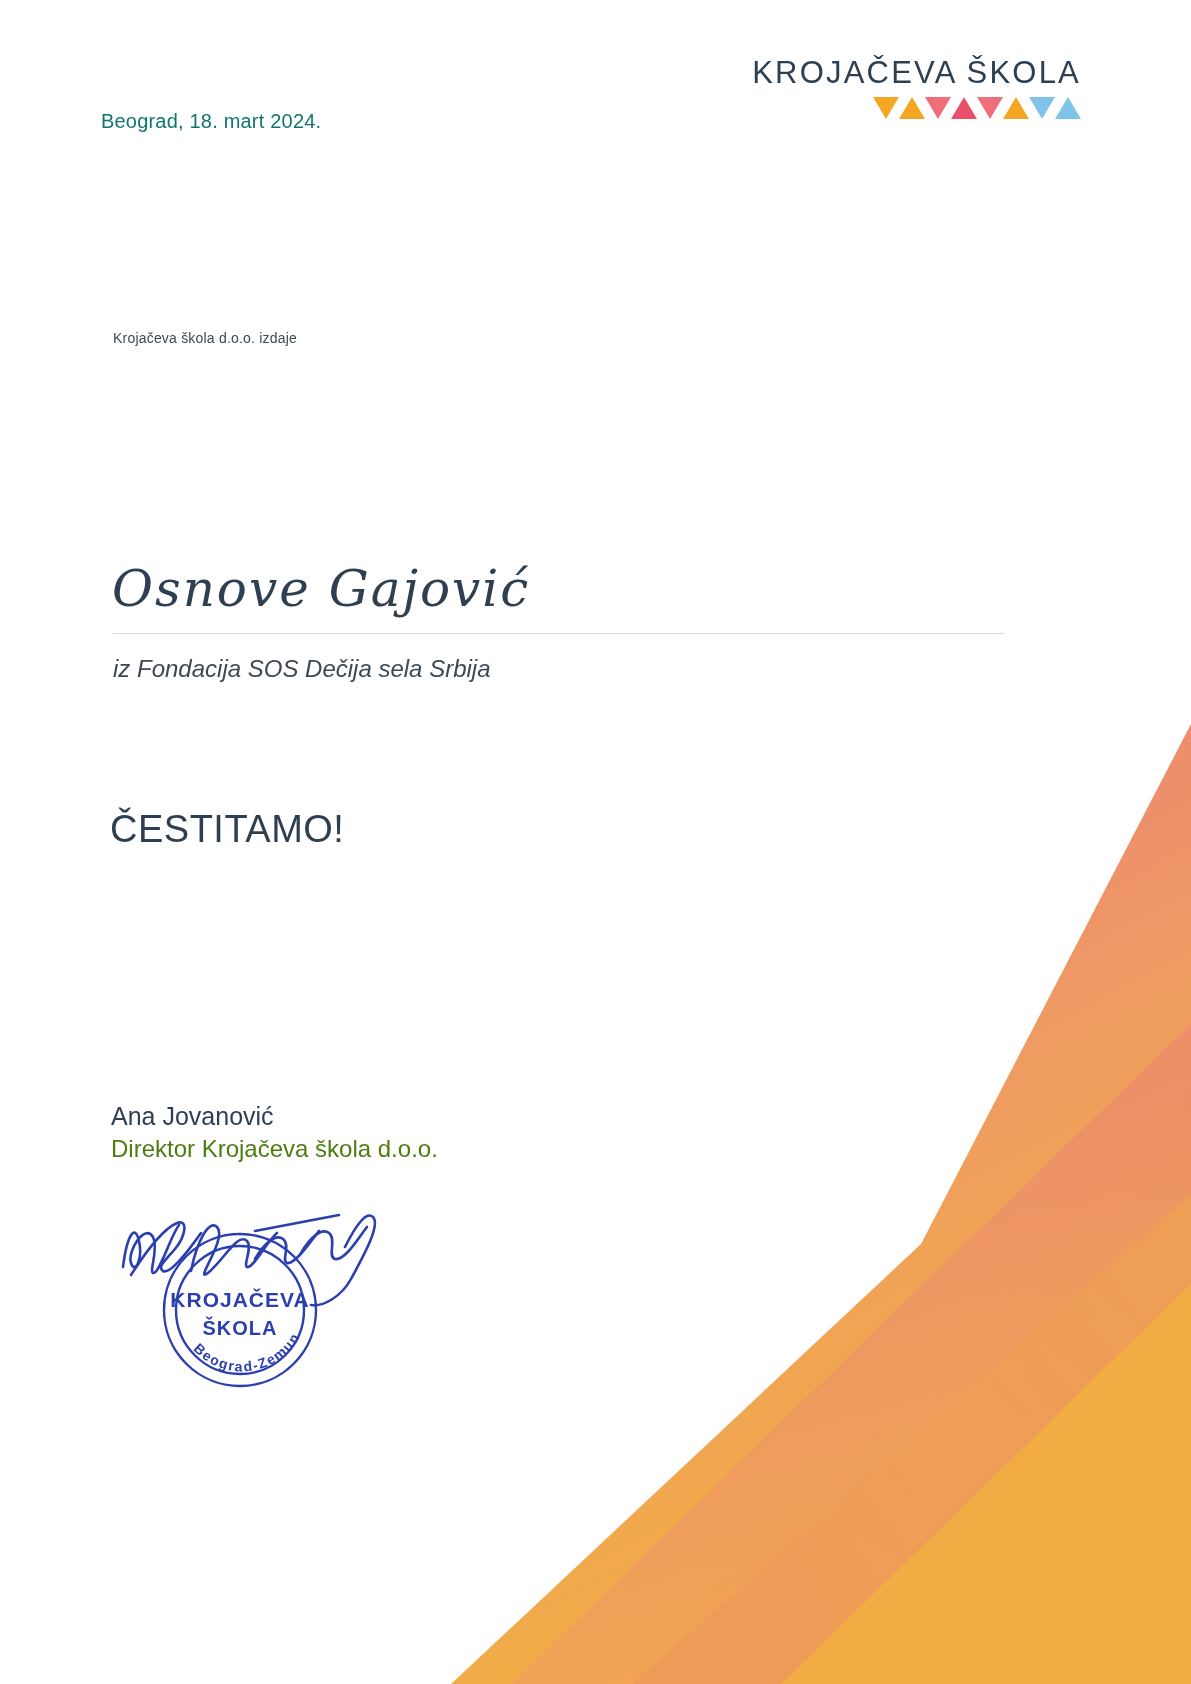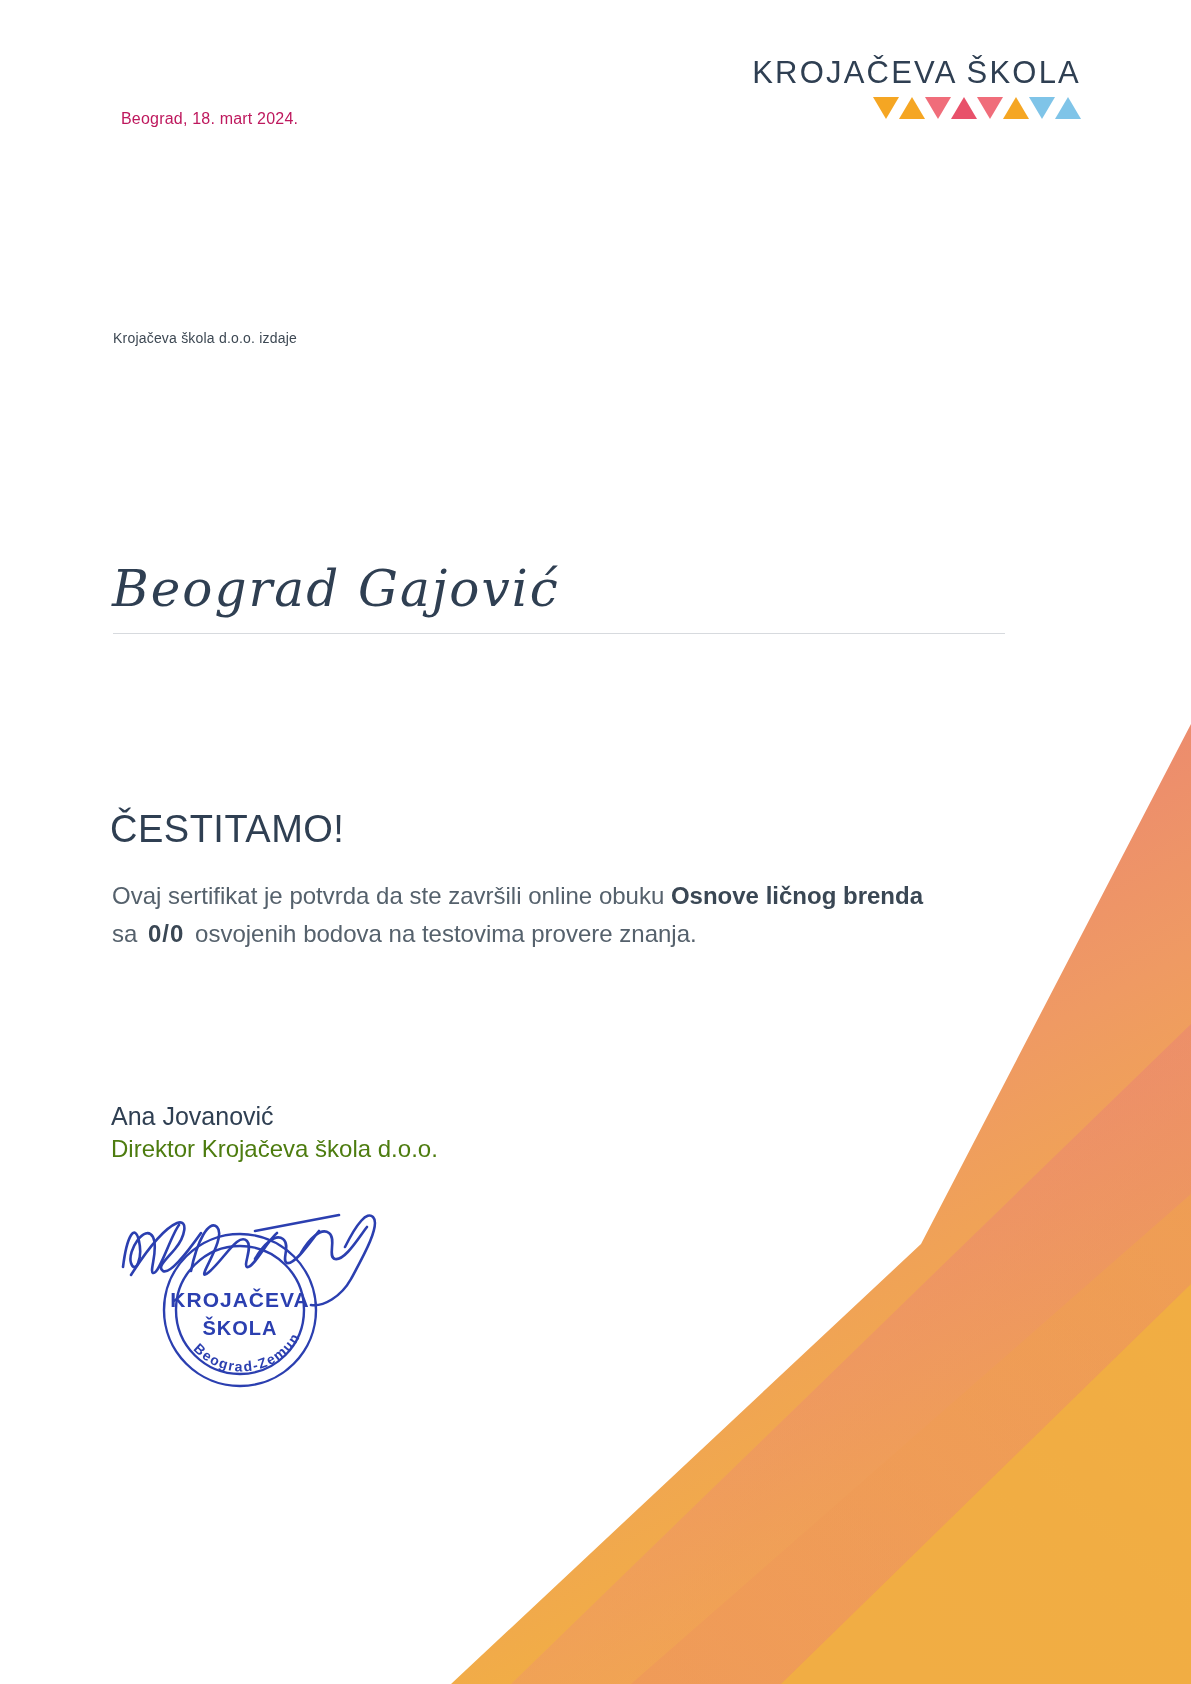--- a/index.html
+++ b/index.html
@@ -25,24 +25,24 @@
     right: 0;
     bottom: 0;
     width: 740px;
     height: 960px;
     pointer-events: none;
   }
 
   
   .date-line {
     position: absolute;
-    left: 121px;
+    left: 101px;
     top: 110px;
-    font-size: 16px;
-    color: #be185d;
+    font-size: 20px;
+    color: #0f766e;
     letter-spacing: 0.2px;
   }
   .brand {
     position: absolute;
     right: 110px;
     top: 55px;
   }
   .brand-name {
     font-size: 31px;
     letter-spacing: 2.2px;
@@ -209,27 +209,25 @@
       <span class="tri tri-up" style="color:#e8516a"></span>
       <span class="tri tri-down" style="color:#f06d7a"></span>
       <span class="tri tri-up" style="color:#f5a623"></span>
       <span class="tri tri-down" style="color:#7fc4e8"></span>
       <span class="tri tri-up" style="color:#7fc4e8"></span>
     </div>
   </div>
 
   <div class="issuer">Krojačeva škola d.o.o. izdaje</div>
 
-  <div class="recipient">Beograd Gajović</div>
+  <div class="recipient">Osnove Gajović</div>
   <div class="recipient-rule"></div>
+  <div class="recipient-org">iz Fondacija SOS Dečija sela Srbija</div>
 
   <div class="congrats">ČESTITAMO!</div>
-  <div class="body-text">
-    <span>Ovaj sertifikat je potvrda da ste završili online obuku </span><b>Osnove ličnog brenda</b><span> sa </span><span class="score">0/0</span><span> osvojenih bodova na testovima provere znanja.</span>
-  </div>
 
   <div class="signer-name">Ana Jovanović</div>
   <div class="signer-role">Direktor Krojačeva škola d.o.o.</div>
 
   <svg class="signature-art" viewBox="0 0 330 230">
     <g fill="none" stroke="#2b3fb0" stroke-width="2.6" stroke-linecap="round">
       <path d="M18 92 C22 60, 30 48, 34 66 C38 84, 30 100, 26 88 C22 76, 40 48, 48 62 C54 74, 44 96, 48 98 C54 100, 66 60, 74 50"></path>
       <path d="M26 100 C40 78, 58 54, 72 48 C84 44, 80 62, 70 74 C60 86, 52 92, 58 96 C66 100, 86 72, 96 58"></path>
       <path d="M86 96 C92 66, 104 44, 112 52 C120 60, 104 86, 100 96 C96 106, 108 94, 118 82 C128 70, 136 60, 142 66 C148 72, 138 90, 142 92 C148 94, 162 66, 172 58"></path>
       <path d="M150 84 C158 70, 170 58, 178 64 C186 70, 176 86, 182 88 C190 90, 206 66, 214 56"></path>

